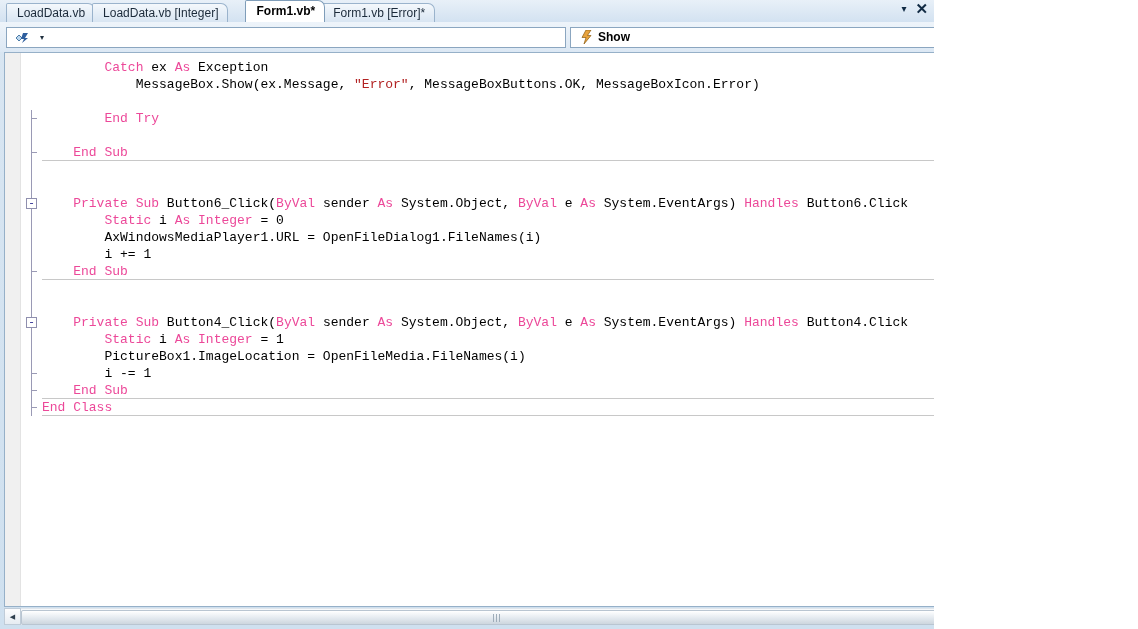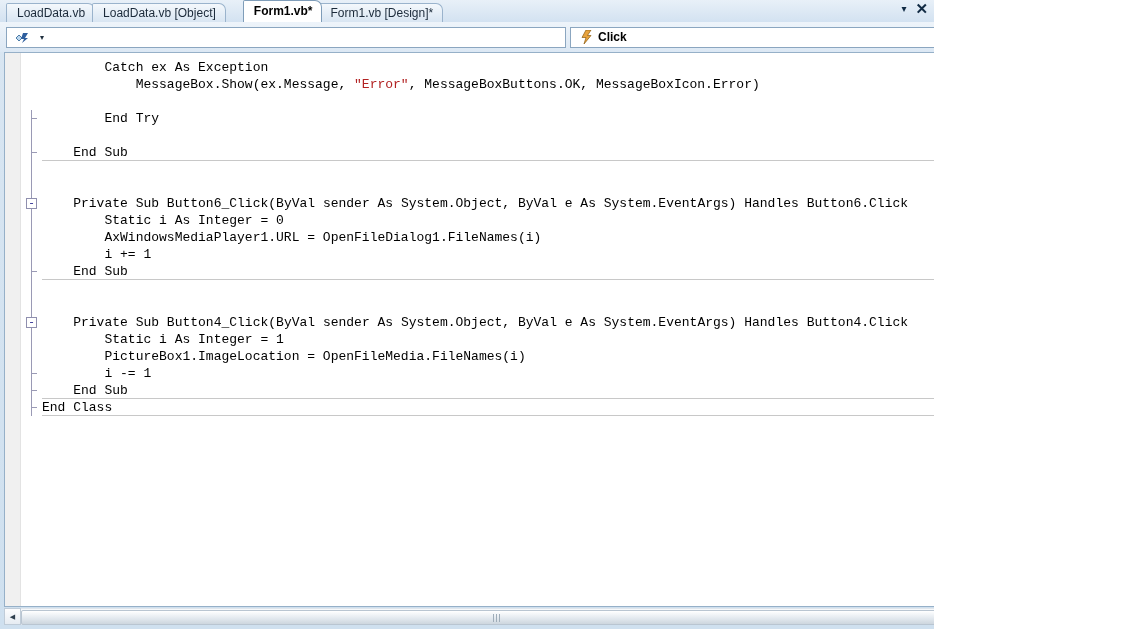--- a/index.html
+++ b/index.html
@@ -124,21 +124,21 @@
 
   .code {
     position: absolute; left: 0; top: 6px;
     font-family: "Liberation Mono", "DejaVu Sans Mono", monospace;
     font-size: 13px;
     line-height: 17px;
     white-space: pre;
     color: #000000;
   }
   .ln { height: 17px; white-space: pre; }
-  .kw  { color: #000000; }
+  .kw  { color: #ec4899; }
   .str { color: #b22222; }
   .pln { color: #000000; }
 
   
   .memsep {
     position: absolute; left: 0; right: 0;
     height: 1px;
     background: #c8c8c8;
   }
 
@@ -233,27 +233,27 @@
 </head>
 <body>
 
 <div id="app">
 
   <div class="tabstrip">
     <div class="tab behind">
       <span>LoadData.vb</span>
     </div>
     <div class="tab behind">
-      <span>LoadData.vb [Object]</span>
+      <span>LoadData.vb [Integer]</span>
     </div>
     <div class="tab active">
       <span>Form1.vb*</span>
     </div>
     <div class="tab behind">
-      <span>Form1.vb [Design]*</span>
+      <span>Form1.vb [Error]*</span>
     </div>
   </div>
 
   <div class="wincontrols">
     <span class="wc-btn chev">▾</span>
     <span class="wc-btn close">✕</span>
   </div>
 
   <div class="navbar">
 
@@ -266,21 +266,21 @@
       </span>
       <span class="nav-arrow">▾</span>
     </div>
 
     <div class="navcombo right">
       <span class="nav-icon">
         <svg width="12" height="14" viewBox="0 0 12 14">
           <path d="M6 0 L11 0 L7.5 5.5 L11 5.5 L4 14 L6 7.5 L2 7.5 Z" fill="#e8a33d" stroke="#8a5a10" stroke-width="0.7"></path>
         </svg>
       </span>
-      <span class="nav-label bold">Click</span>
+      <span class="nav-label bold">Show</span>
       <span class="nav-arrow">▾</span>
     </div>
 
   </div>
 
   <div class="editor-frame">
 
     <div class="selmargin"></div>
     <div class="outlinemargin" id="outline-margin">
         <div class="outl-line" style="top: 57px; height: 306px;"></div>

